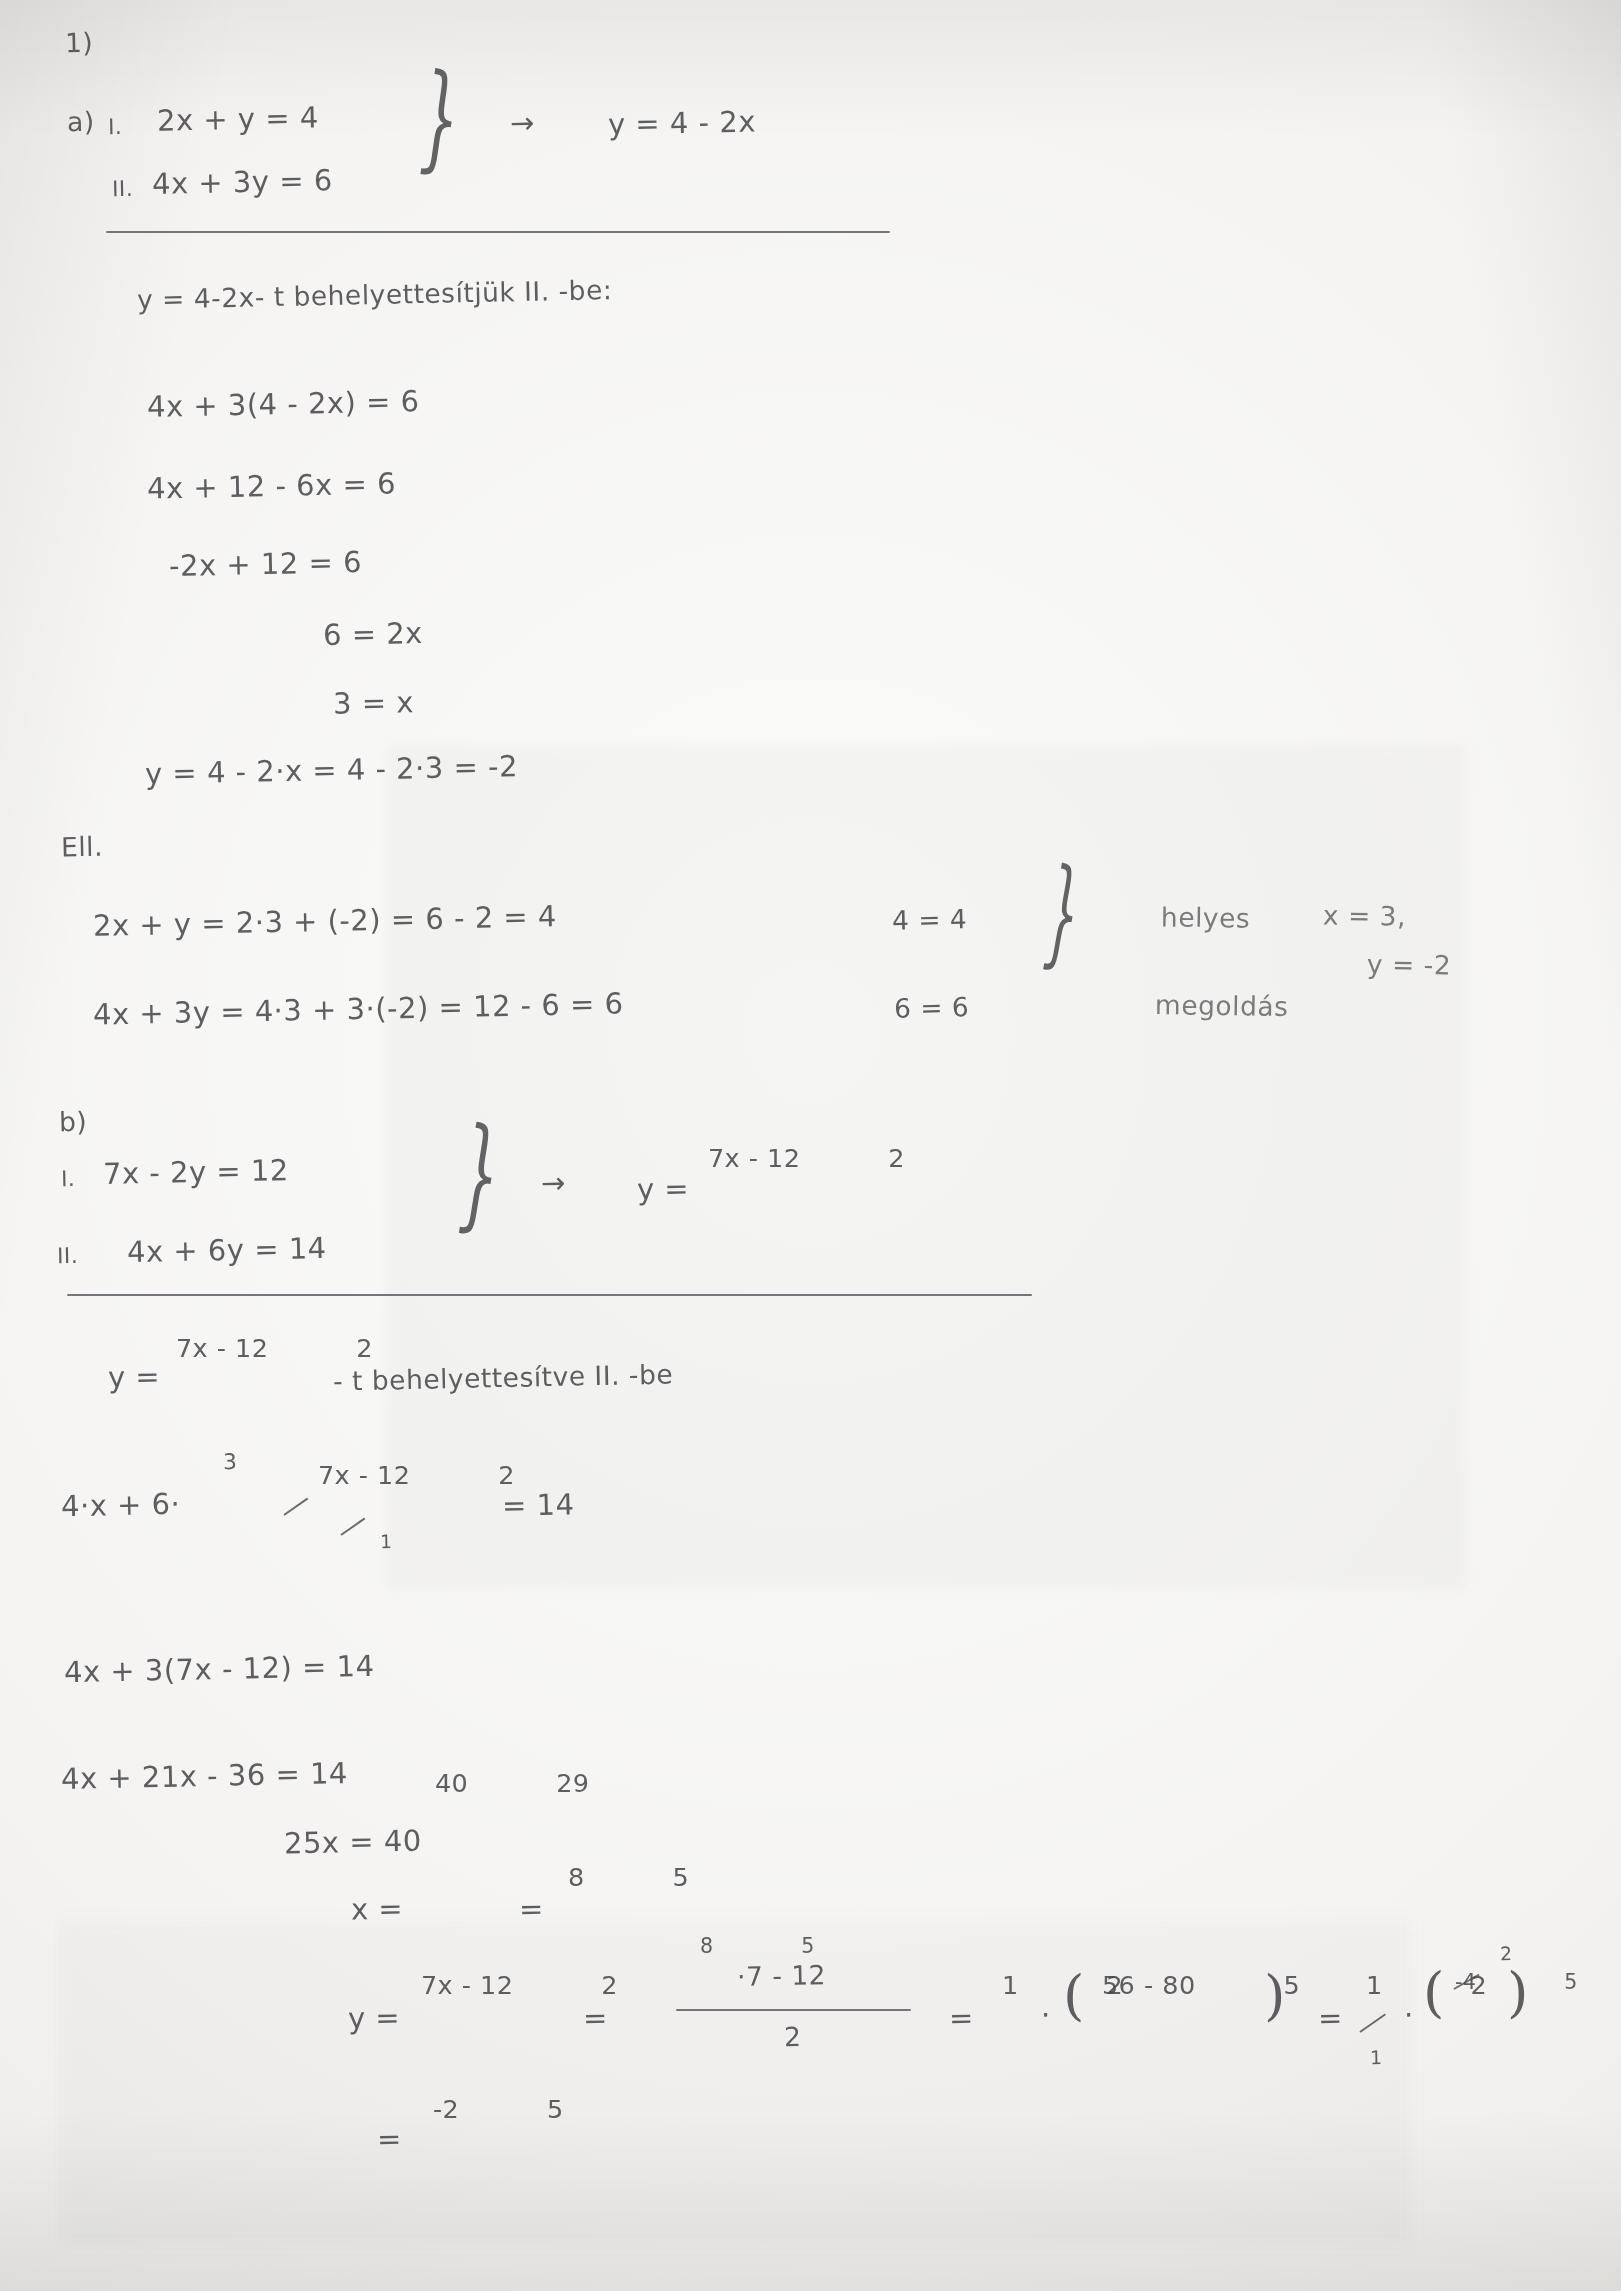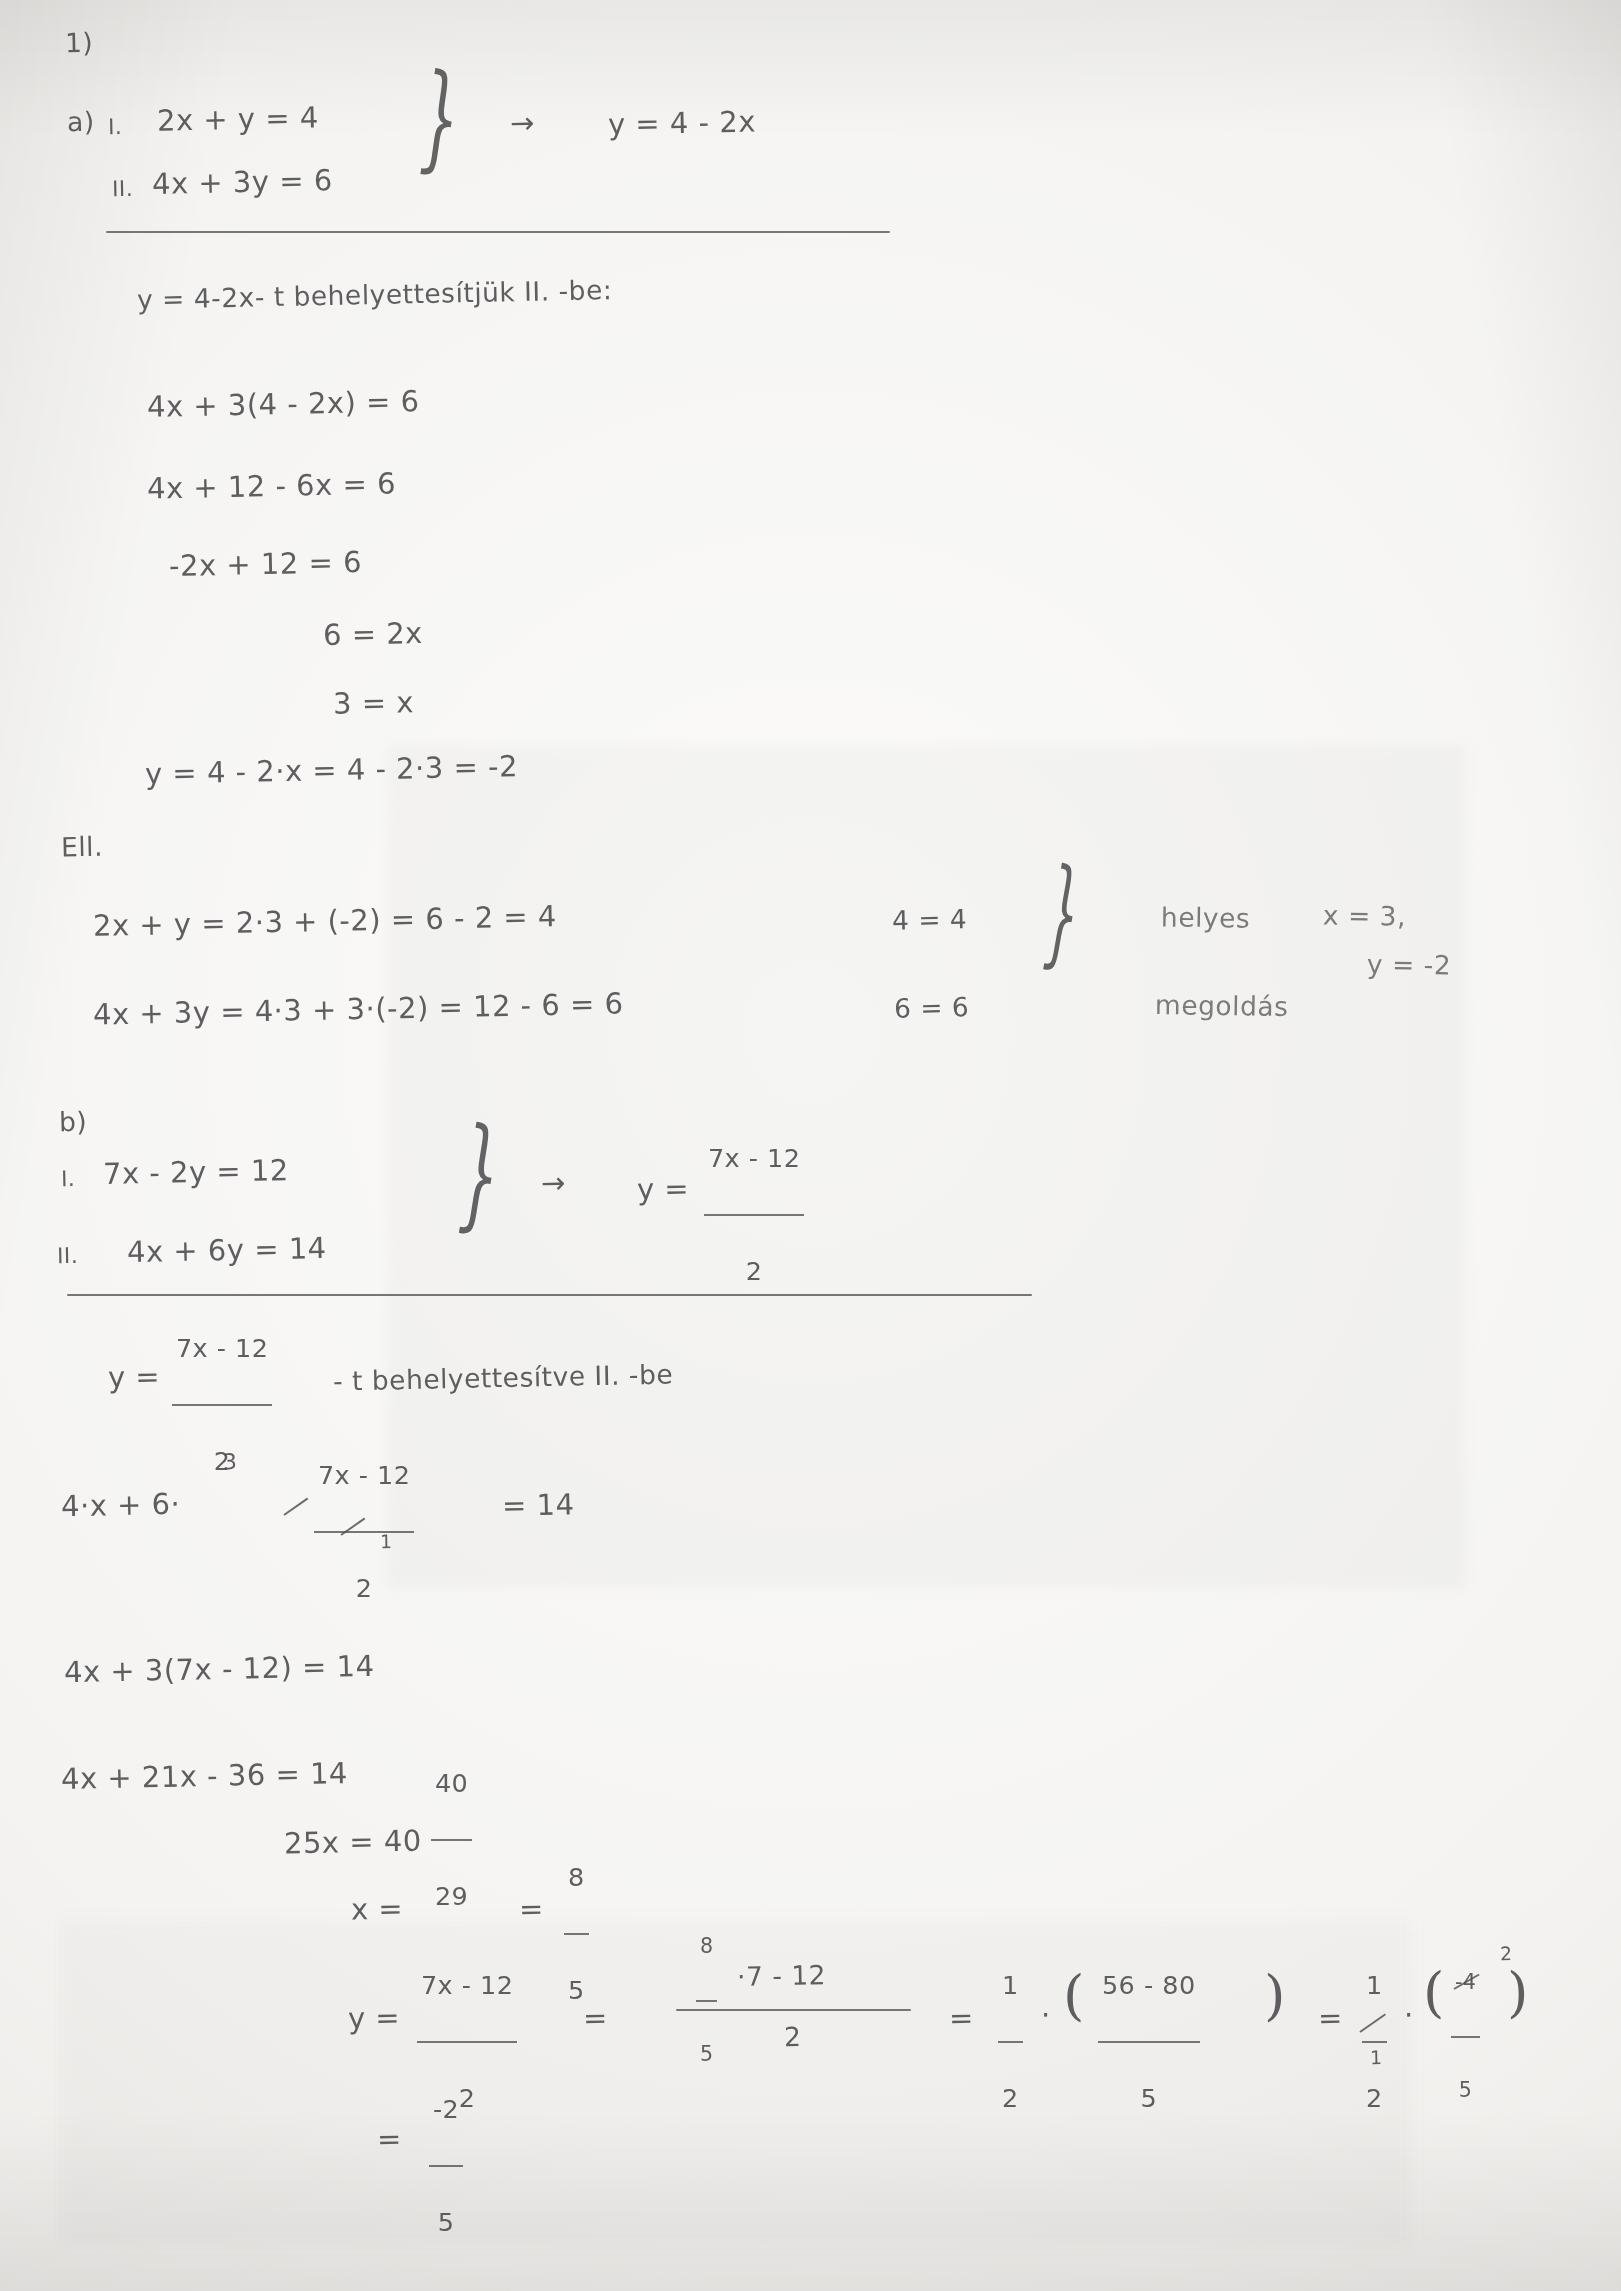--- a/index.html
+++ b/index.html
@@ -74,21 +74,20 @@
   .sz-sm { font-size: 21.6px; }
   .sz-xs { font-size: 18.6px; }
 
   .sk1 { transform: rotate(-1.2deg); }
   .sk3 { transform: rotate(0.8deg); }
 
   
   .frac {
     position: absolute;
     display: inline-flex;
-    flex-direction: column;
     align-items: center;
     color: #4a4a4c;
     opacity: 0.88;
     line-height: 1.05;
     gap: 40px;
   }
   .frac .num, .frac .den {
     font-size: 25.5px;
     letter-spacing: 0.5px;
     white-space: nowrap;

